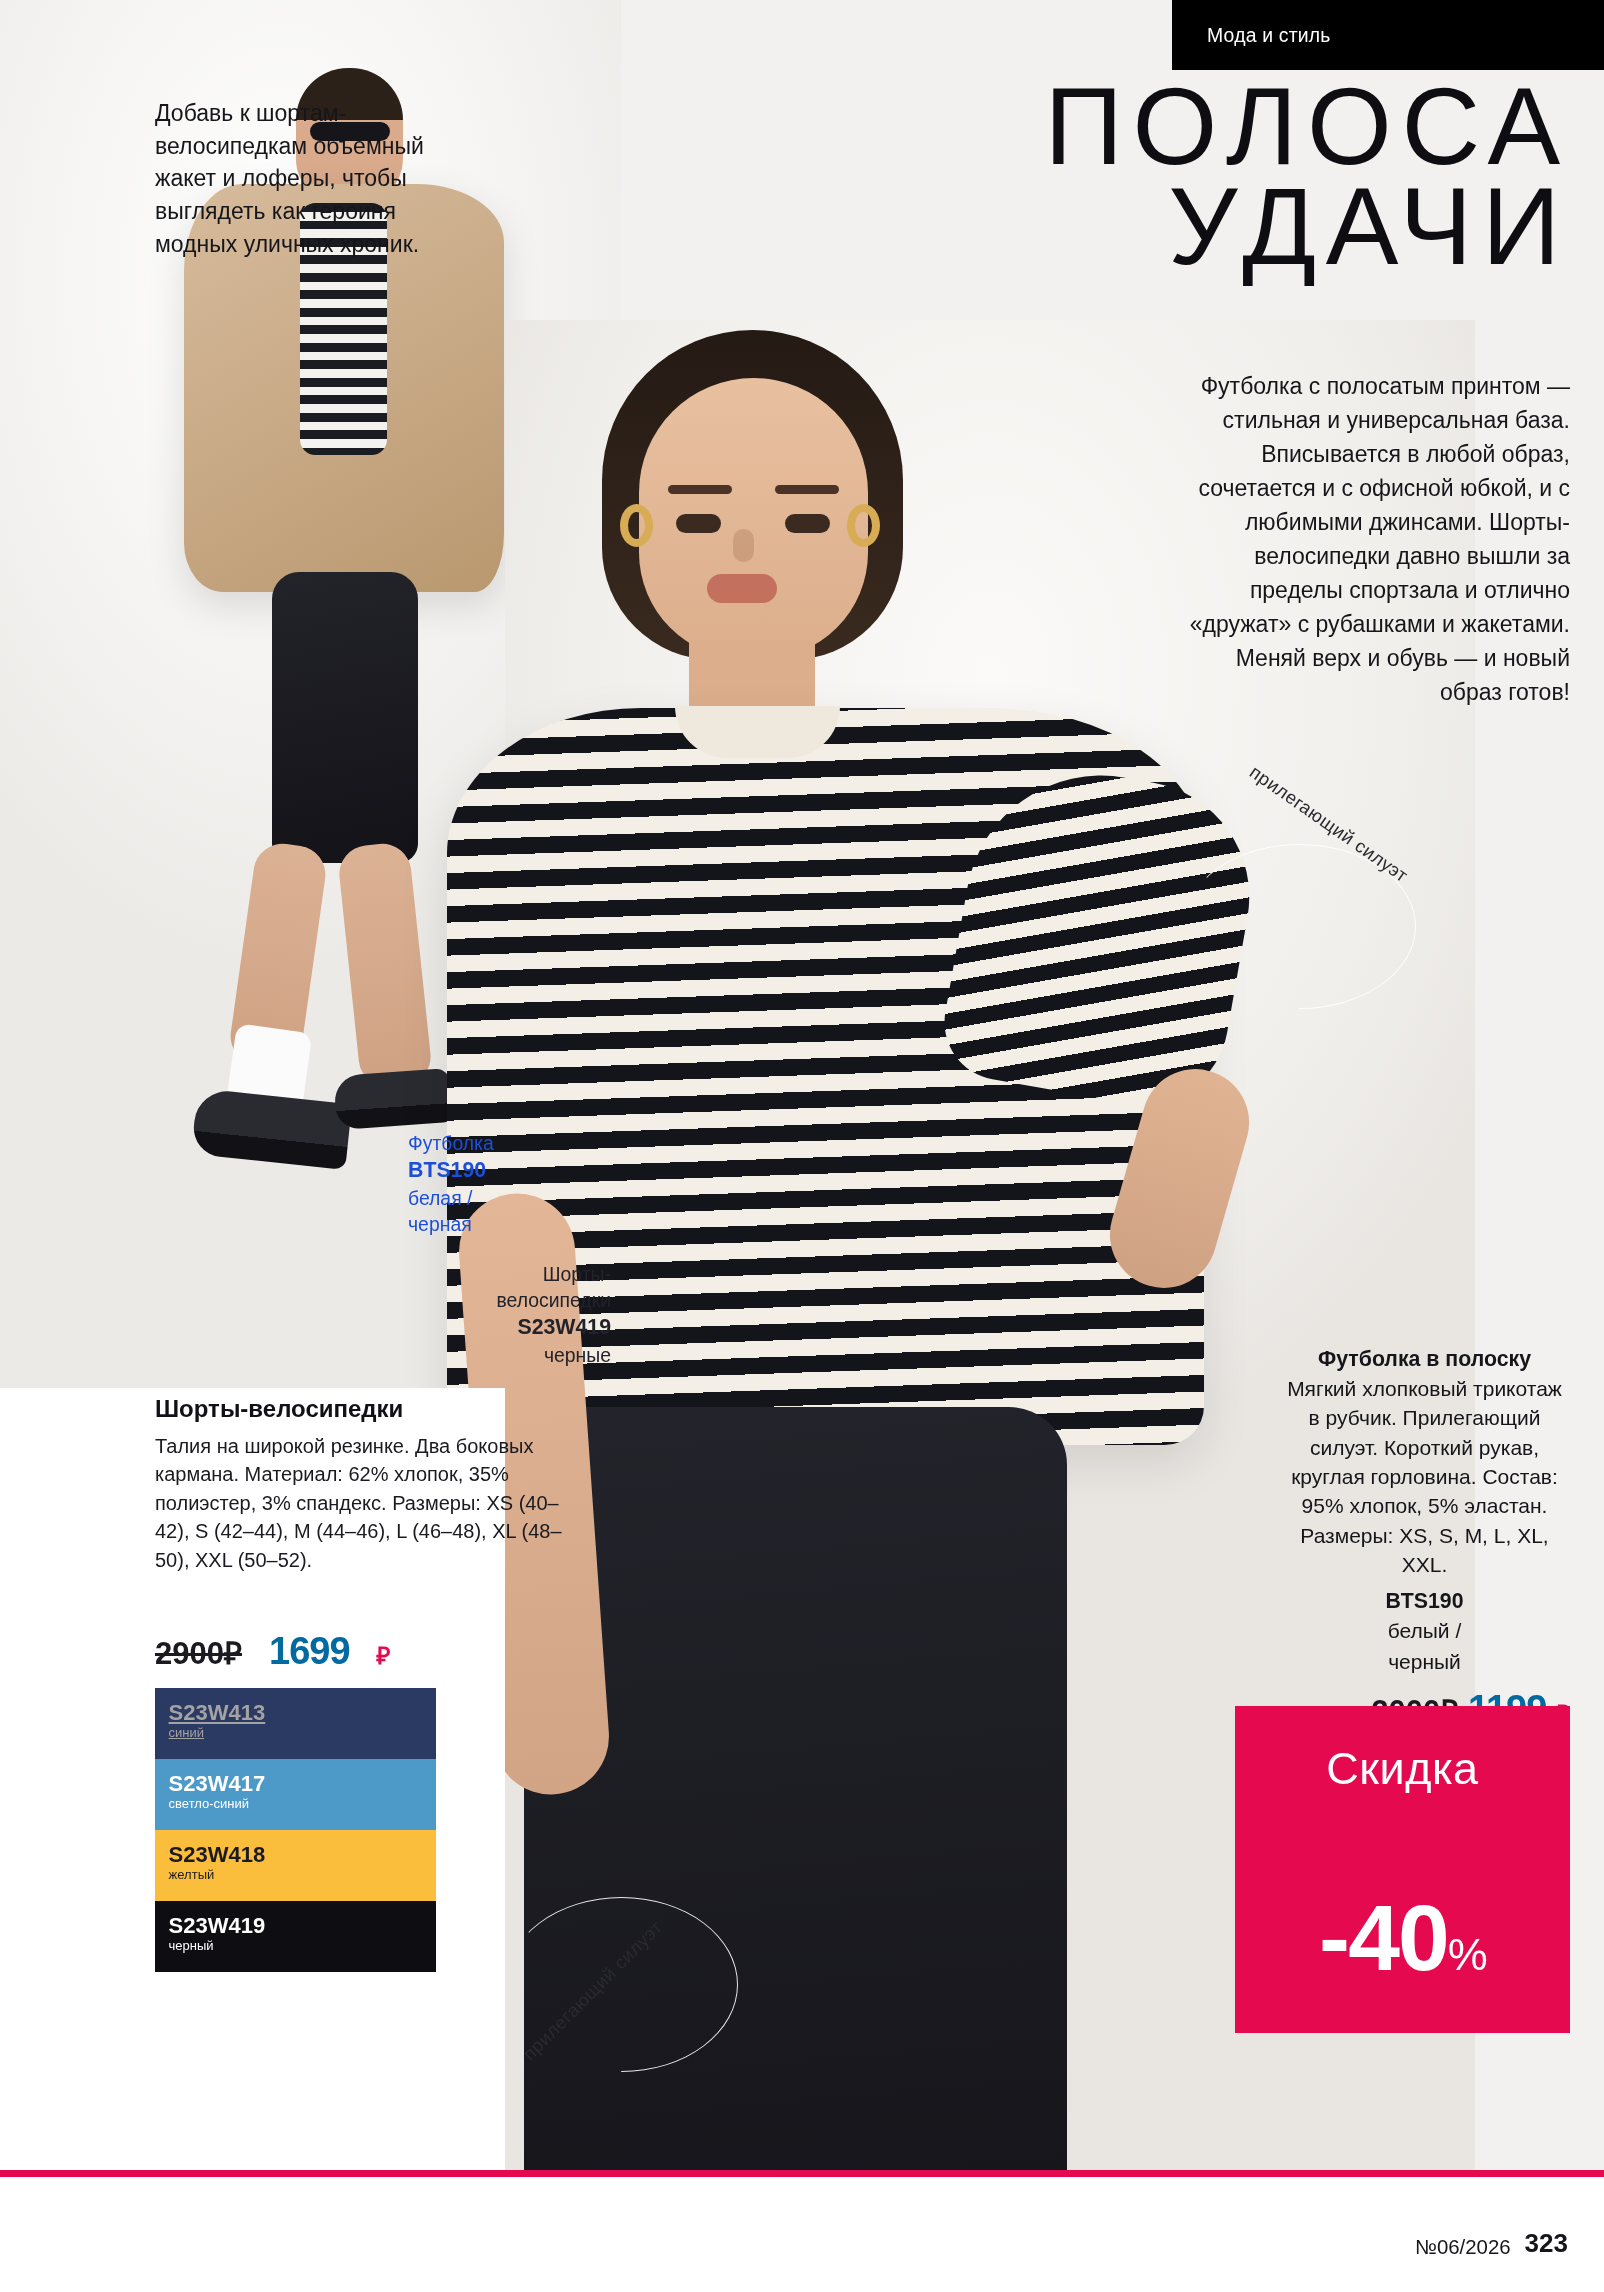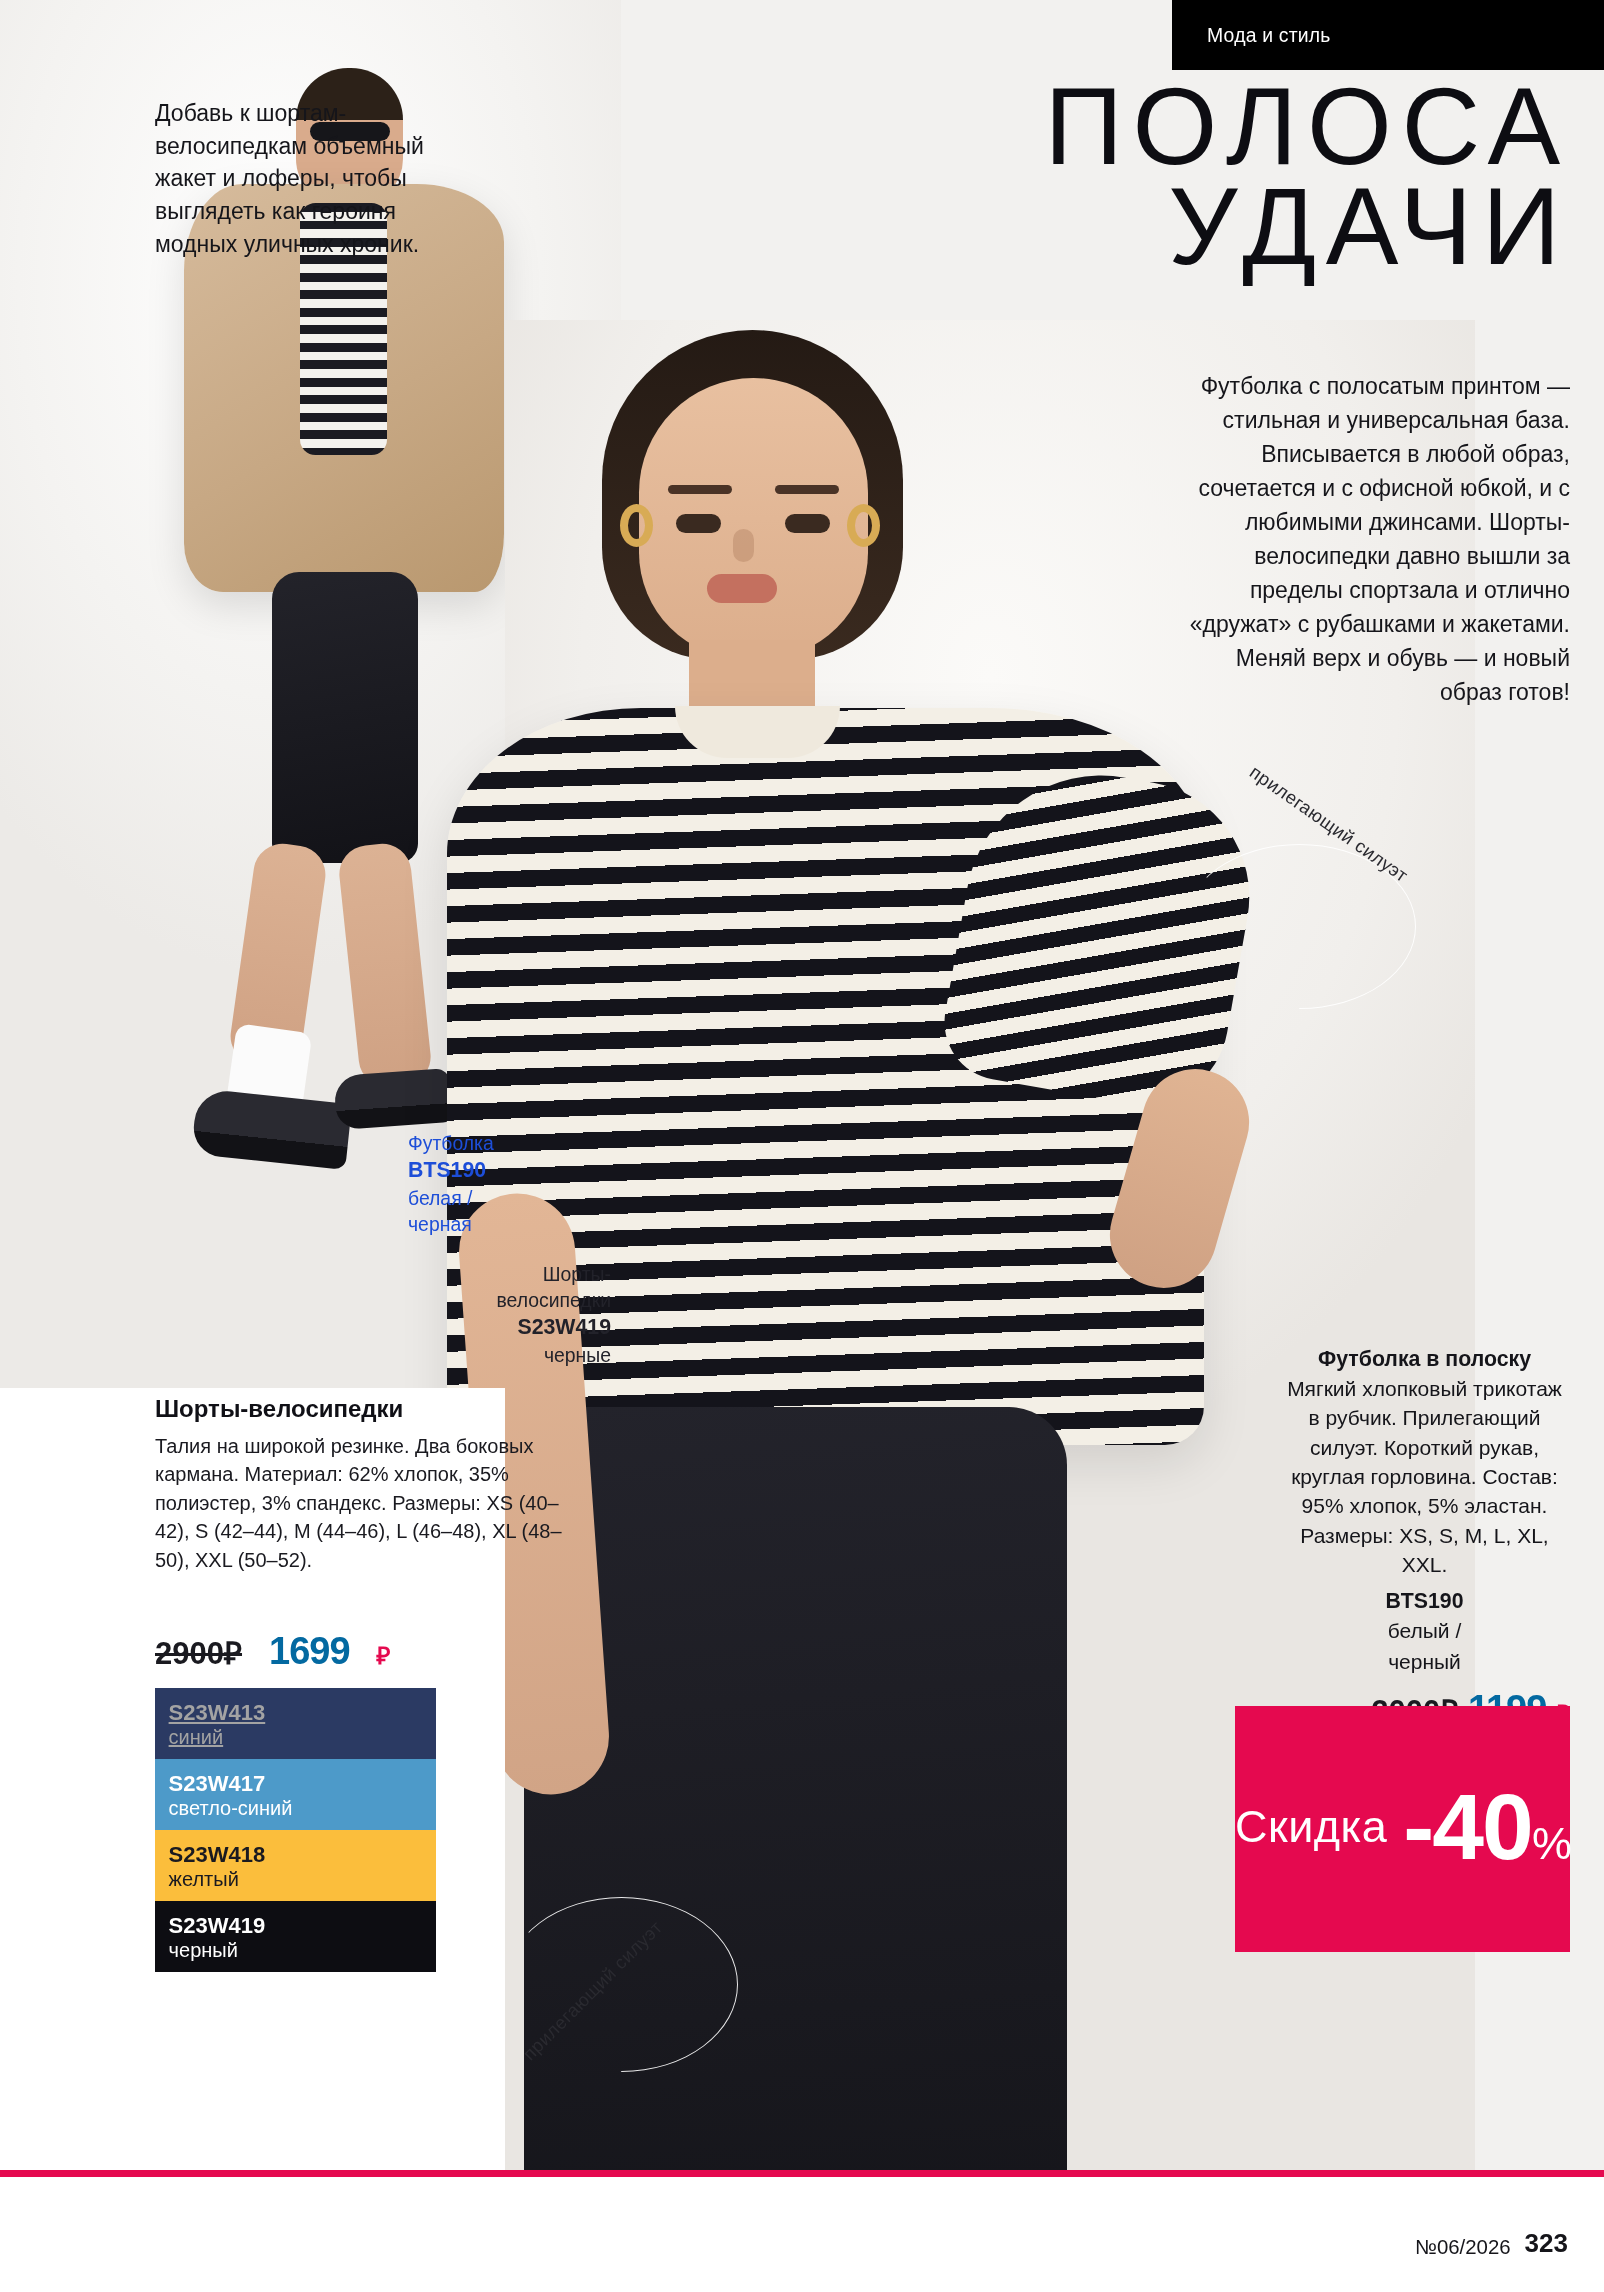--- a/index.html
+++ b/index.html
@@ -187,37 +187,37 @@
   }
   .price-old { font-size: 31px; color: #1a1a20; text-decoration: line-through; font-weight: 600; }
   .price-new { font-size: 38px; color: #0369a1; font-weight: bold; letter-spacing: -1px; }
   .price-cur { font-size: 24px; color: #e5094f; font-weight: bold; }
 
   .swatches { position: absolute; left: 155px; top: 1688px; width: 281px; }
   .swatch {
     height: 71px; padding: 11.6px 0 0 13.6px; color: #fff; position: relative;
   }
   .swatch .code { font-size: 22px; font-weight: bold; line-height: 1.15; }
-  .swatch .name { font-size: 20px; line-height: 1.2; }
+  .swatch .name { font-size: 13px; line-height: 1.2; }
 
   
   .right-block {
     position: absolute; right: 35px; top: 1347px; width: 291px;
     text-align: center; color: #15151a;
   }
   .rb-title { font-size: 21.3px; font-weight: bold; }
   .rb-desc { font-size: 21px; line-height: 1.4; margin-top: 1.9px; }
   .rb-code { font-size: 21.3px; font-weight: bold; margin-top: 9.7px; }
   .rb-price { display: flex; justify-content: flex-end; align-items: baseline; gap: 9.7px; margin-top: 11.6px; }
 
   
   .discount {
-    position: absolute; right: 35px; top: 1706px; width: 335px; height: 246px;
+    position: absolute; right: 35px; top: 1706px; width: 335px; height: 327px;
     background: #e5094f; color: #fff;
-    display: flex; flex-direction: row; align-items: center; justify-content: space-between;
+    display: flex; flex-direction: column; align-items: center; justify-content: space-between;
     padding: 37px 0 41px;
   }
   .discount .word { font-size: 45px; font-weight: 500; letter-spacing: 0.5px; }
   .discount .val { font-size: 93px; font-weight: bold; letter-spacing: -1.9px; }
   .discount .val sup { font-size: 45px; font-weight: 500; vertical-align: baseline; }
 
   
   .arc-badge {
     position: absolute; font-size: 18.4px; color: #2a2a30; letter-spacing: 0.5px;
   }

